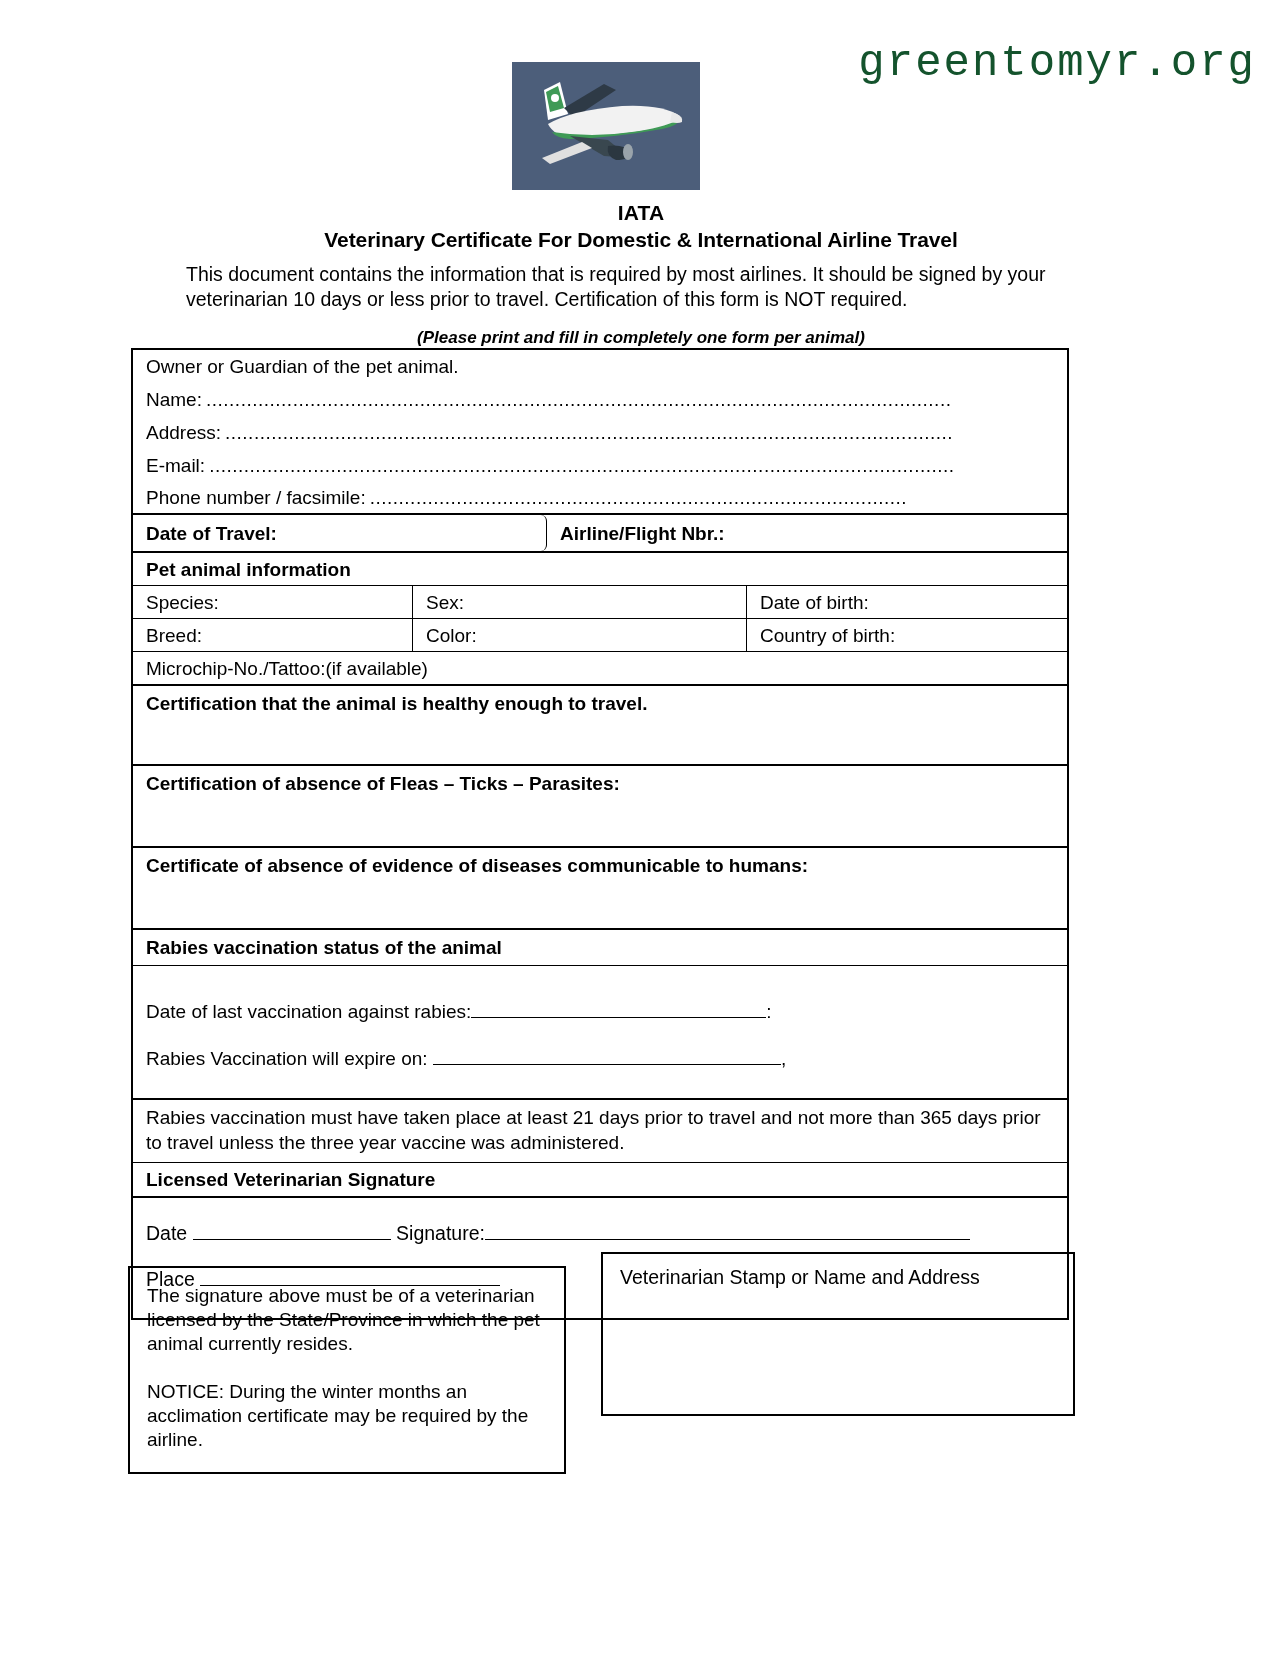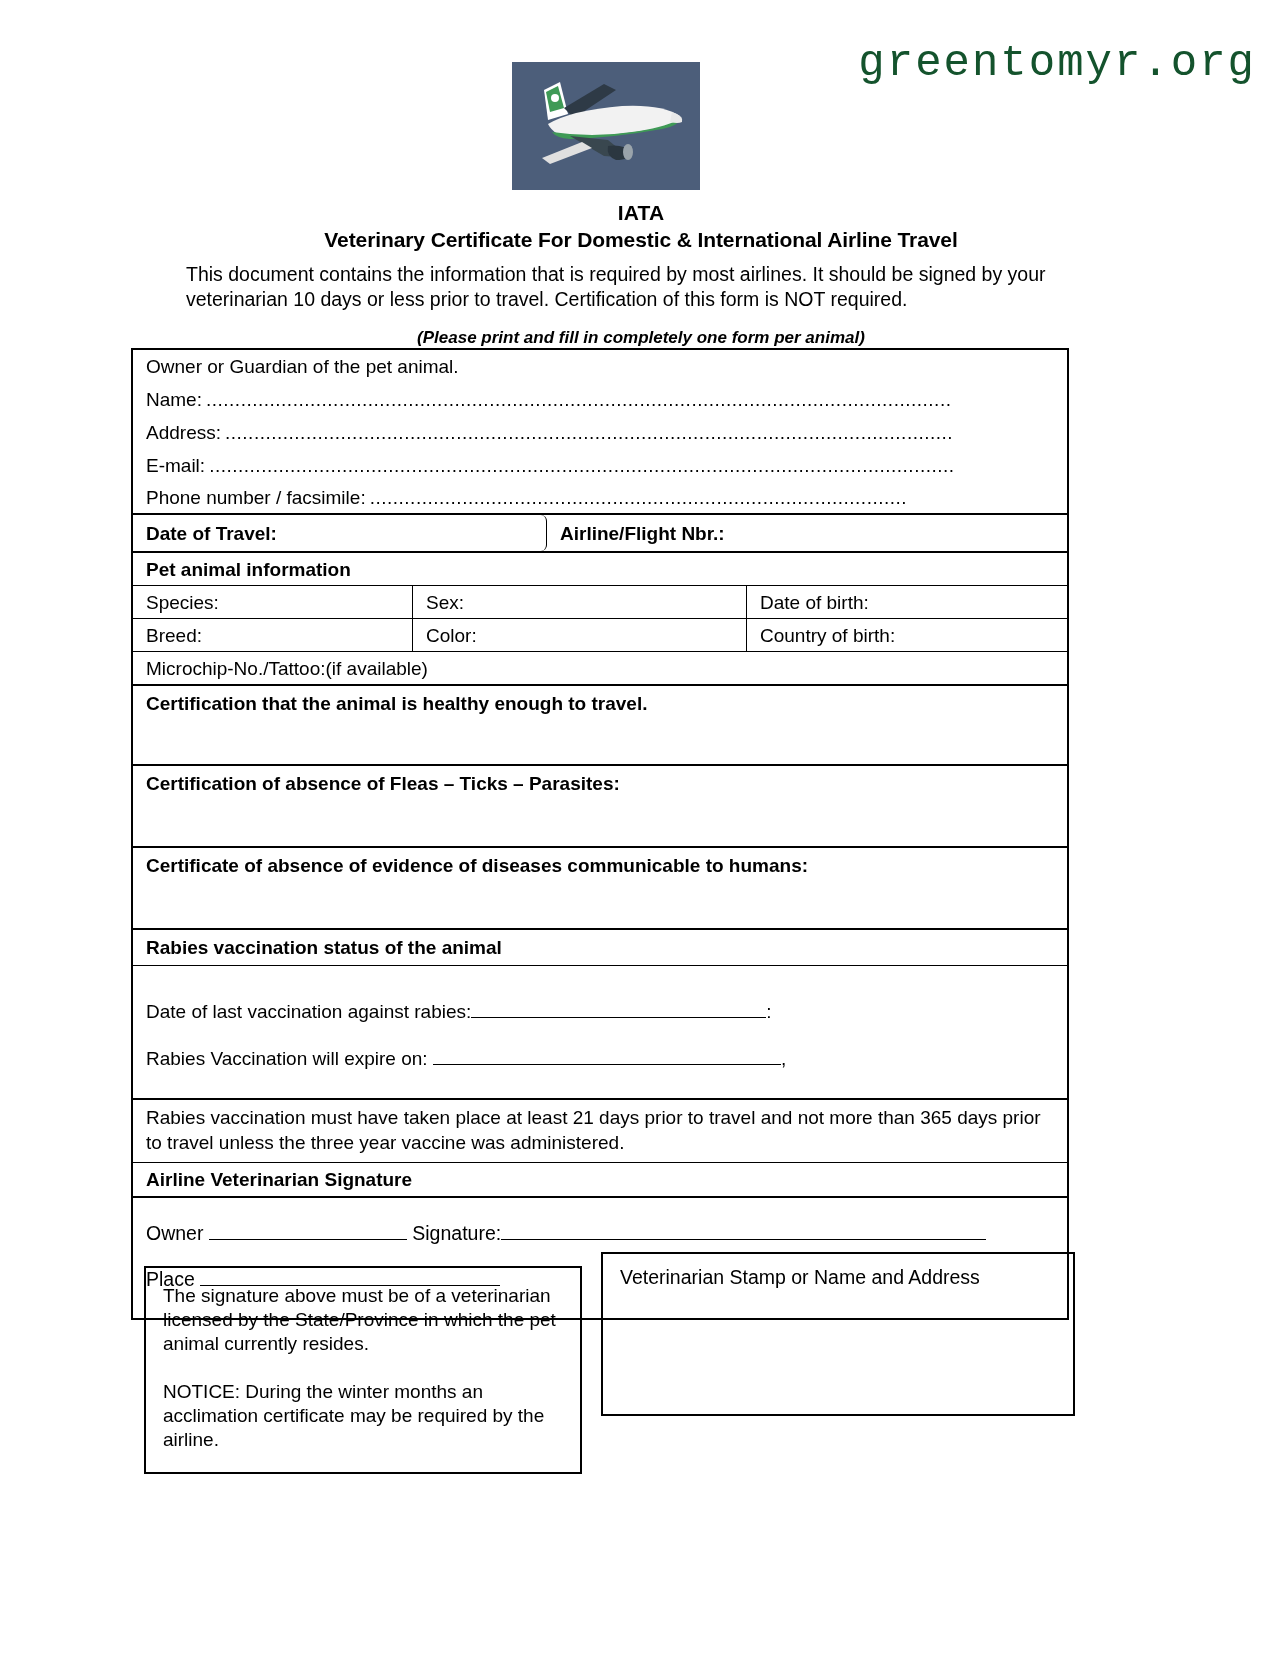--- a/index.html
+++ b/index.html
@@ -153,21 +153,21 @@
   }
   .sig-cell {
     padding: 12px 13px 16px 13px;
     font-size: 19.5px;
     line-height: 46px;
   }
 
   
   .notice-box {
     position: absolute;
-    left: 144px;
+    left: 128px;
     top: 1266px;
     width: 438px;
     height: 208px;
     border: 2px solid #000;
     box-sizing: border-box;
     padding: 16px 14px 0 17px;
     font-family: "Liberation Sans", sans-serif;
     font-size: 19px;
     line-height: 24px;
   }
@@ -300,27 +300,27 @@
         <span>Rabies Vaccination will expire on:</span> <span class="fill-line" style="width:348px"></span><span>,</span>
       </div>
     </div>
   </div>
 
   <div class="row b-bot-thin">
     <div class="cell note-cell">Rabies vaccination must have taken place at least 21 days prior to travel and not more than 365 days prior to travel unless the three year vaccine was administered.</div>
   </div>
 
   <div class="row b-bot-thick">
-    <div class="cell h-33 bold center">Airline Veterinarian Signature</div>
+    <div class="cell h-33 bold center">Licensed Veterinarian Signature</div>
   </div>
 
   <div class="row">
     <div class="cell sig-cell">
       <div>
-        <span>Owner</span> <span class="fill-line" style="width:198px"></span>
+        <span>Date</span> <span class="fill-line" style="width:198px"></span>
         <span>Signature:</span><span class="fill-line" style="width:485px"></span>
       </div>
       <div>
         <span>Place</span> <span class="fill-line" style="width:300px"></span>
       </div>
     </div>
   </div>
 
 </div>
 

